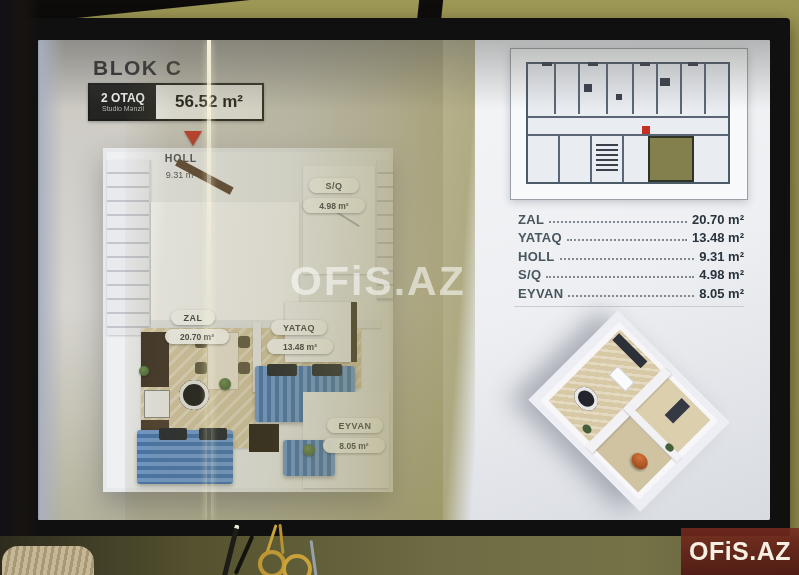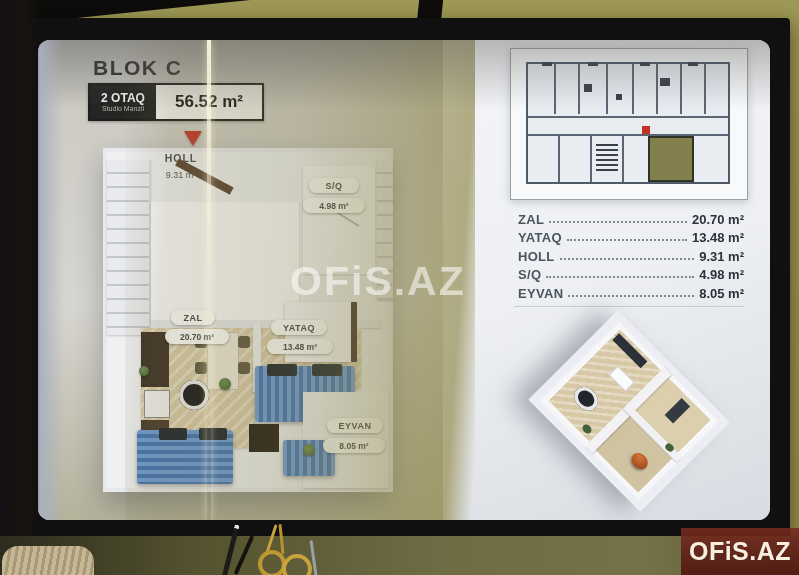--- a/index.html
+++ b/index.html
@@ -18,21 +18,21 @@
   .basket{left:2px;top:546px;width:92px;height:29px;z-index:5;background:#c6b795;
     border-radius:16px 16px 0 0;
     background-image:repeating-linear-gradient(100deg,rgba(120,100,70,.38) 0 3px,rgba(0,0,0,0) 3px 7px);}
   .pen{z-index:5;border-radius:2px;}
   .ring{z-index:5;border-radius:50%;background:transparent;}
   .blade{z-index:5;border-radius:2px;}
   
   .tv{left:8px;top:18px;width:782px;height:522px;background:#101010;border-radius:4px;z-index:2;
     box-shadow:0 6px 18px rgba(0,0,0,.45);}
   .screen{position:absolute;left:30px;top:22px;width:732px;height:480px;overflow:hidden;
-    border-radius:12px;background:#d6d4cf;}
+    border-radius:2px;background:#d6d4cf;}
   .slide-left{left:0;top:0;width:420px;height:480px;
     background:linear-gradient(180deg,#b4b2ac 0%,#cdcbc4 14%,#d7d5d0 55%,#b4b39c 100%);}
   .slide-right{left:405px;top:0;width:327px;height:480px;
     background:linear-gradient(160deg,#f4f5f7 0%,#edeff2 50%,#d8dbe1 100%);}
   
   .title{left:55px;top:16px;font-size:21px;font-weight:bold;letter-spacing:1.5px;
     color:rgba(30,30,32,.88);}
   .badge{left:50px;top:43px;width:172px;height:34px;display:flex;border:2px solid #1d1d1d;
     box-shadow:0 1px 3px rgba(0,0,0,.3);}
   .badge-dark{width:66px;background:#242422;color:#f2f2f0;display:flex;flex-direction:column;

